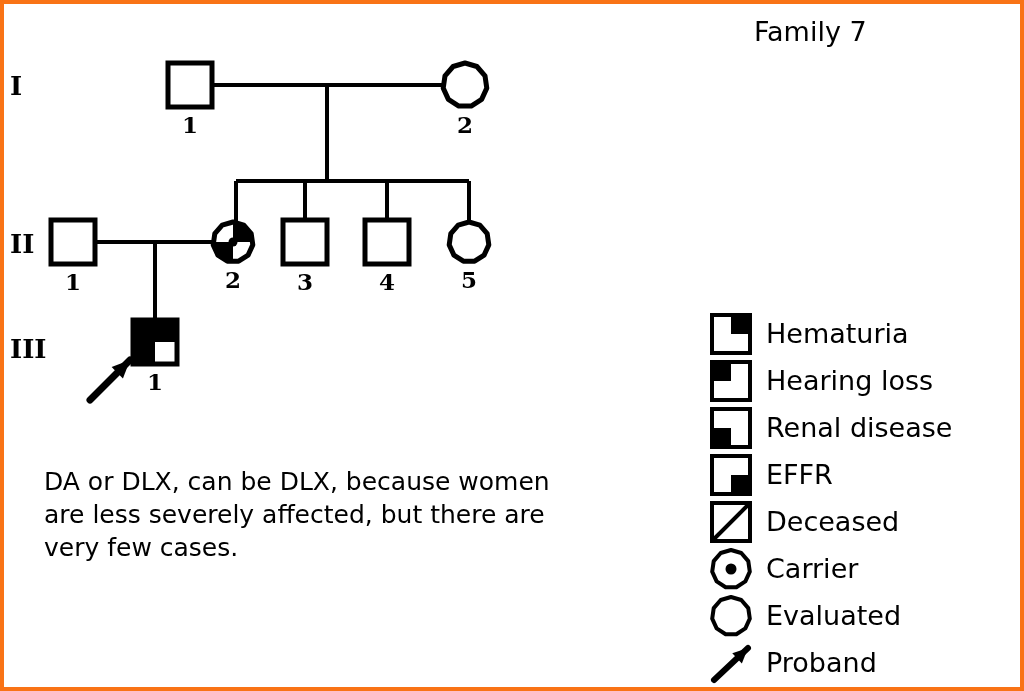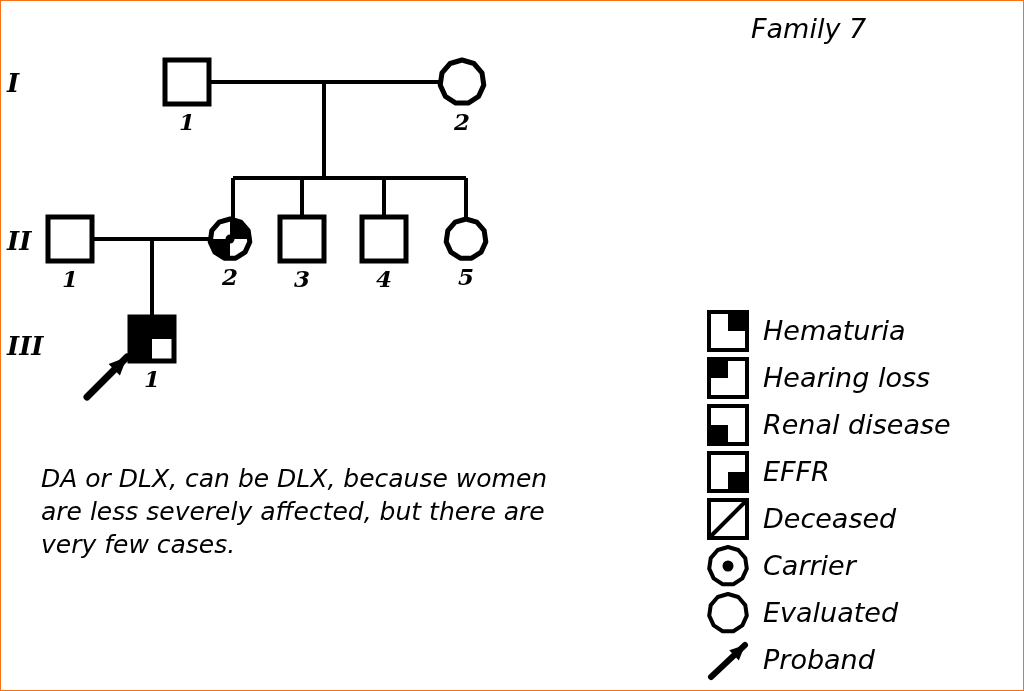--- a/index.html
+++ b/index.html
@@ -8,24 +8,23 @@
     background: #ffffff;
   }
   body {
     font-family: "DejaVu Sans", sans-serif;
   }
   #page {
     position: relative;
     width: 1024px;
     height: 691px;
     background: #ffffff;
-    border: 1px solid #f97316;
+    border: 4px solid #f97316;
     box-sizing: border-box;
     overflow: hidden;
-    font-style: italic;
   }
   #pedigree-svg {
     position: absolute;
     left: 0;
     top: 0;
     width: 1024px;
     height: 691px;
   }
   .title-text {
     font-size: 27px;

